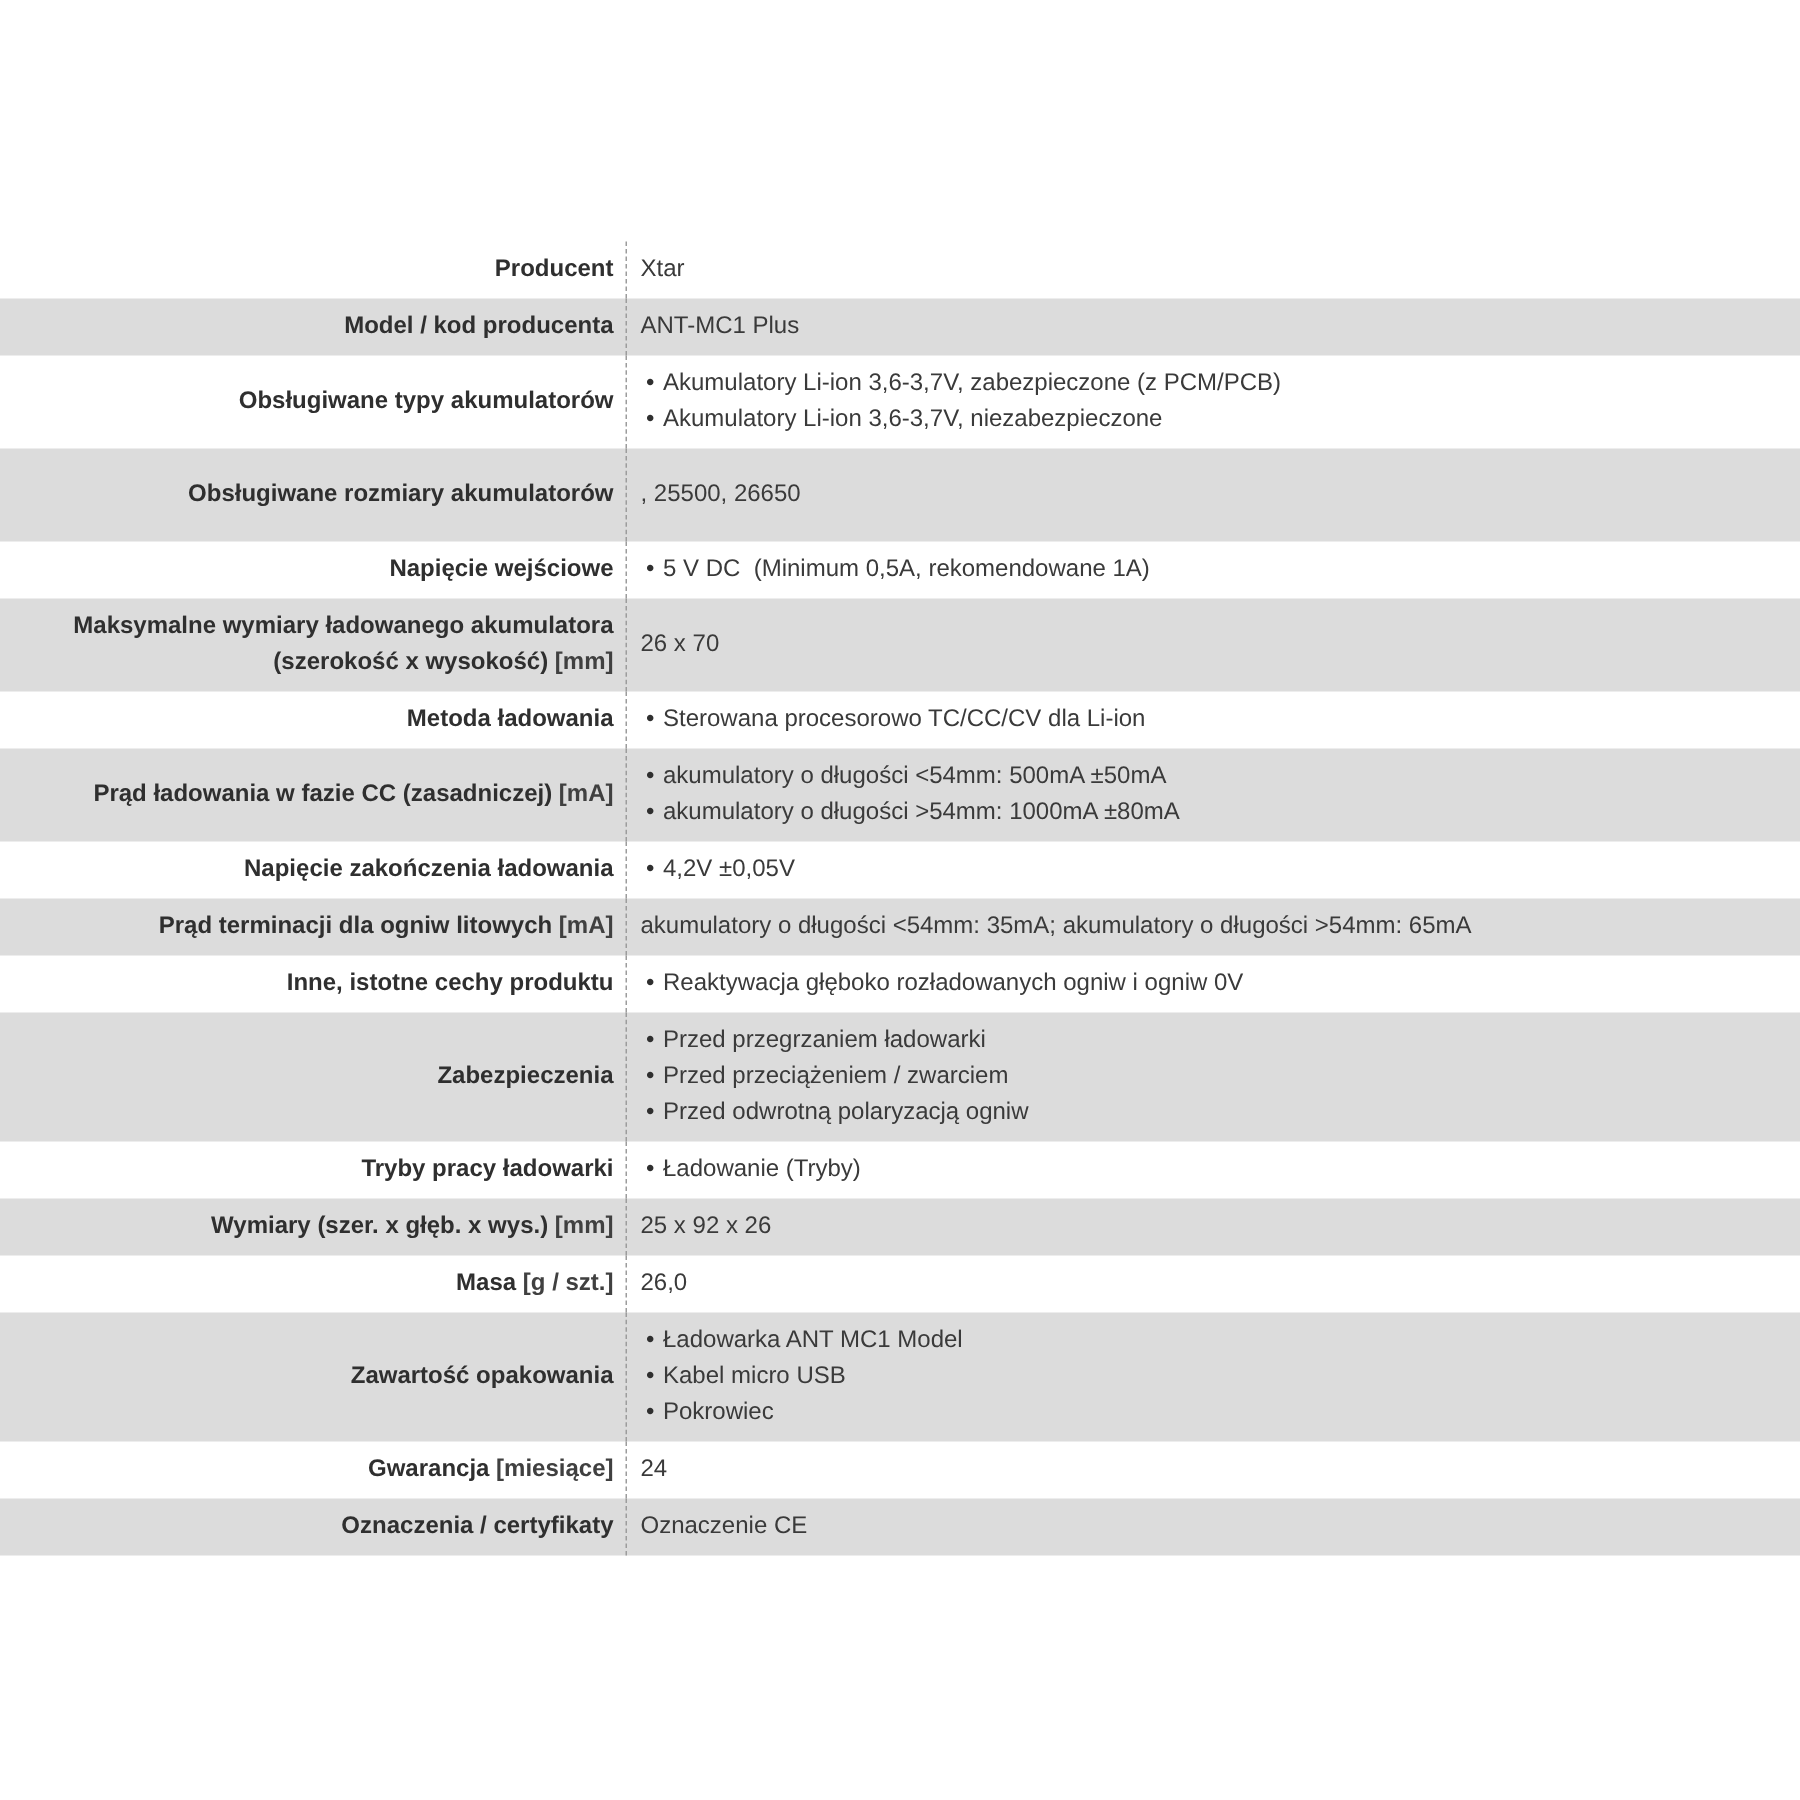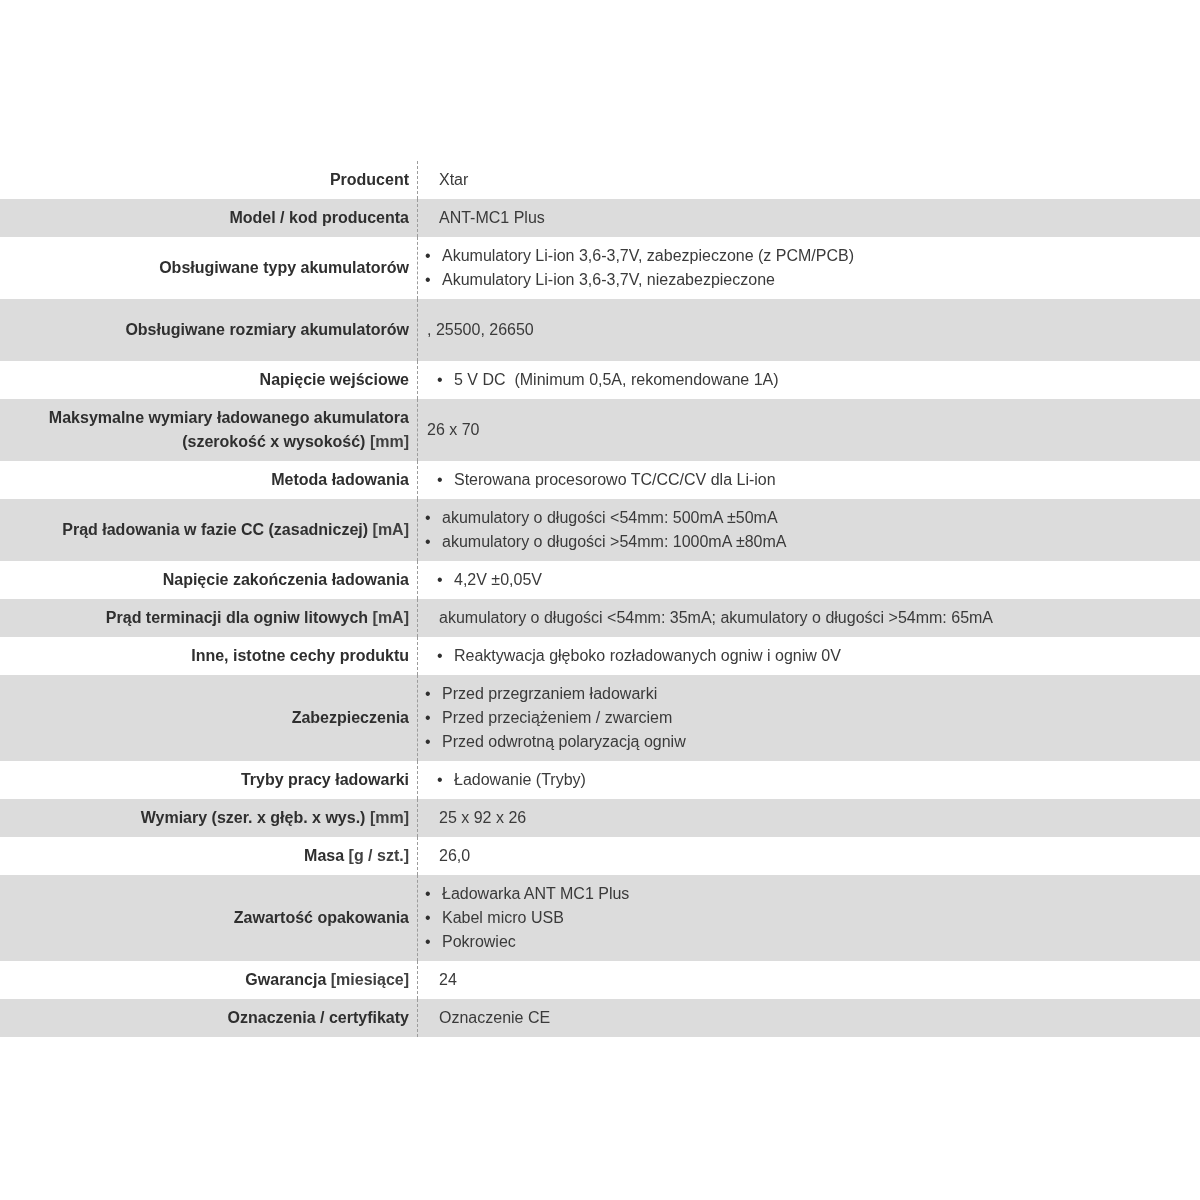--- a/index.html
+++ b/index.html
@@ -17,30 +17,31 @@
     left: 0;
     width: 1200px;
   }
   .row {
     display: flex;
     align-items: stretch;
     width: 1200px;
     box-sizing: border-box;
   }
   .row.striped { background: #dcdcdc; }
-  .row.h1 { min-height: 38px; gap: 12px; }
+  .row.h1 { min-height: 38px; }
   .row.h2 { min-height: 62px; }
   .row.h3 { min-height: 86px; }
   .cell {
     display: flex;
     flex-direction: column;
     justify-content: center;
     box-sizing: border-box;
     padding-top: 6px;
     padding-bottom: 6px;
+    text-align: center;
   }
   .label-cell {
     width: 418px;
     flex: none;
     text-align: right;
     padding-left: 10px;
     padding-right: 8px;
     border-right: 1px dashed #9c9c9c;
     font-weight: bold;
     font-size: 16px;
@@ -265,21 +266,21 @@
     </div>
   </div>
 
   <div class="row h3 striped">
     <div class="cell label-cell">
       <div><span>Zawartość opakowania</span> <span class="unit"></span></div>
     </div>
     <div class="cell value-cell">
       <div class="vline">
           <span class="bullet">•</span>
-          <span>Ładowarka ANT MC1 Plus</span>
+          <span>Ładowarka ANT MC1 Model</span>
         </div>
       <div class="vline">
           <span class="bullet">•</span>
           <span>Kabel micro USB</span>
         </div>
       <div class="vline">
           <span class="bullet">•</span>
           <span>Pokrowiec</span>
         </div>
     </div>

